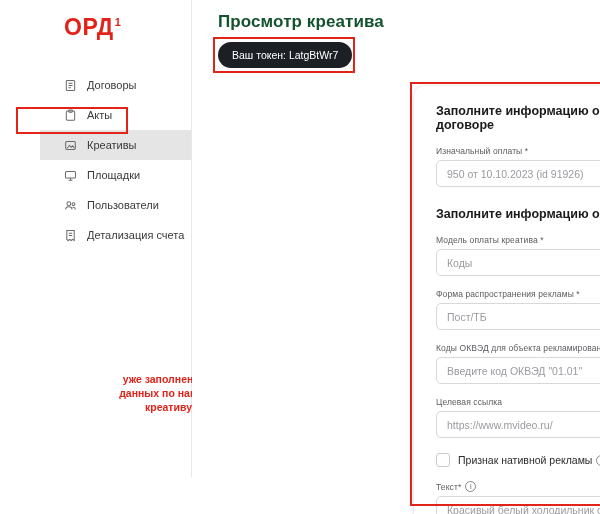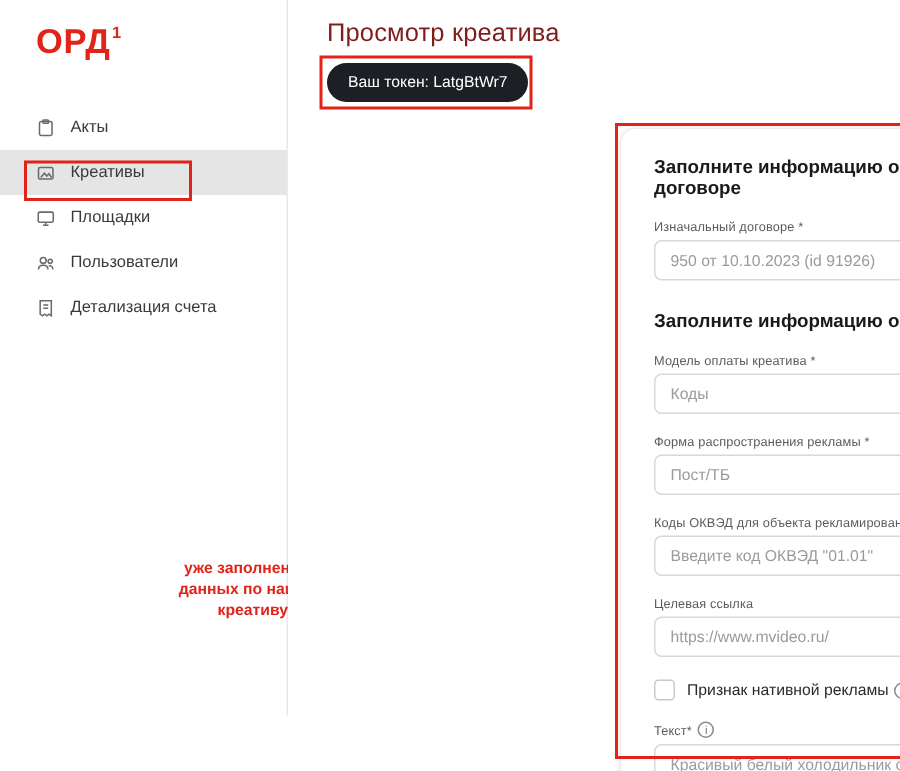--- a/index.html
+++ b/index.html
@@ -19,20 +19,21 @@
 
   
   .sidebar {
     width: 192px;
     height: 477px;
     background: #ffffff;
     border-right: 1px solid #e8e8ea;
     padding-top: 10px;
     flex-shrink: 0;
     position: relative;
+    padding-left: 40px;
   }
   .logo {
     padding: 6px 0 0 24px;
     display: flex;
     align-items: flex-start;
     height: 44px;
   }
   .logo-text {
     font-size: 23px;
     font-weight: bold;
@@ -103,22 +104,22 @@
   
   .main {
     flex: 1;
     height: 514px;
     position: relative;
     background: #ffffff;
     overflow: hidden;
   }
   .page-title {
     font-size: 17px;
-    font-weight: normal;
-    color: #7f1d1d;
+    font-weight: bold;
+    color: #14532d;
     padding: 12px 0 0 26px;
     letter-spacing: 0.1px;
   }
 
   .token-wrap {
     position: relative;
     margin: 10px 0 0 26px;
     width: 132px;
   }
   .token-btn {
@@ -247,20 +248,29 @@
 
   <div class="sidebar">
 
     <div class="logo">
       <span class="logo-text">ОРД</span>
       <span class="logo-sup">1</span>
     </div>
 
     <div class="nav">
 
+      <div class="nav-item">
+        <span class="nav-icon">
+          <svg viewBox="0 0 14 14" width="13" height="13" fill="none" stroke="currentColor" stroke-width="1.1">
+            <rect x="2.5" y="1.5" width="9" height="11" rx="1.2"></rect>
+              <path d="M4.8 4.6h4.4M4.8 7h4.4M4.8 9.4h2.6"></path>
+          </svg>
+        </span>
+        <span class="nav-label">Договоры</span>
+      </div>
 
       <div class="nav-item">
         <span class="nav-icon">
           <svg viewBox="0 0 14 14" width="13" height="13" fill="none" stroke="currentColor" stroke-width="1.1">
             <rect x="2.5" y="2.2" width="9" height="10" rx="1.2"></rect>
               <rect x="5" y="1" width="4" height="2.4" rx="0.6"></rect>
           </svg>
         </span>
         <span class="nav-label">Акты</span>
       </div>
@@ -321,21 +331,21 @@
       <button class="token-btn">Ваш токен: LatgBtWr7</button>
       <div class="hl-token"></div>
     </div>
 
     <div class="card">
 
       <div class="section-title">Заполните информацию об изначальном договоре</div>
 
       <div class="field">
         <div class="field-label">
-          <span>Изначальный договоре</span>
+          <span>Изначальный оплаты</span>
           <span class="req">*</span>
         </div>
         <div class="control">
           <span>950 от 10.10.2023 (id 91926)</span>
 
         </div>
       </div>
 
       <div class="section-title second">Заполните информацию о креативе</div>
 

